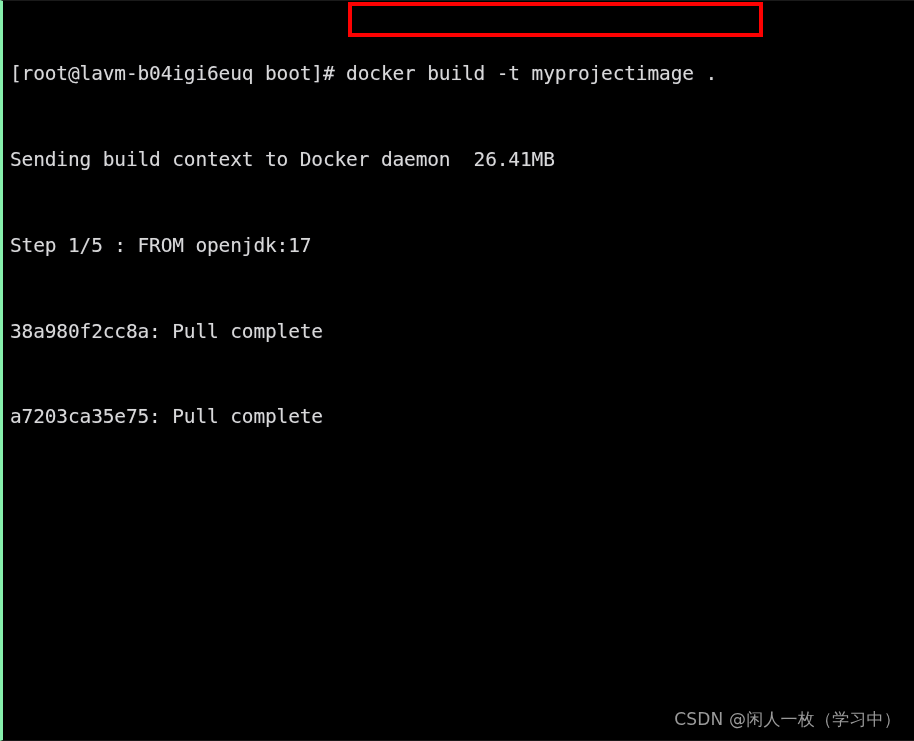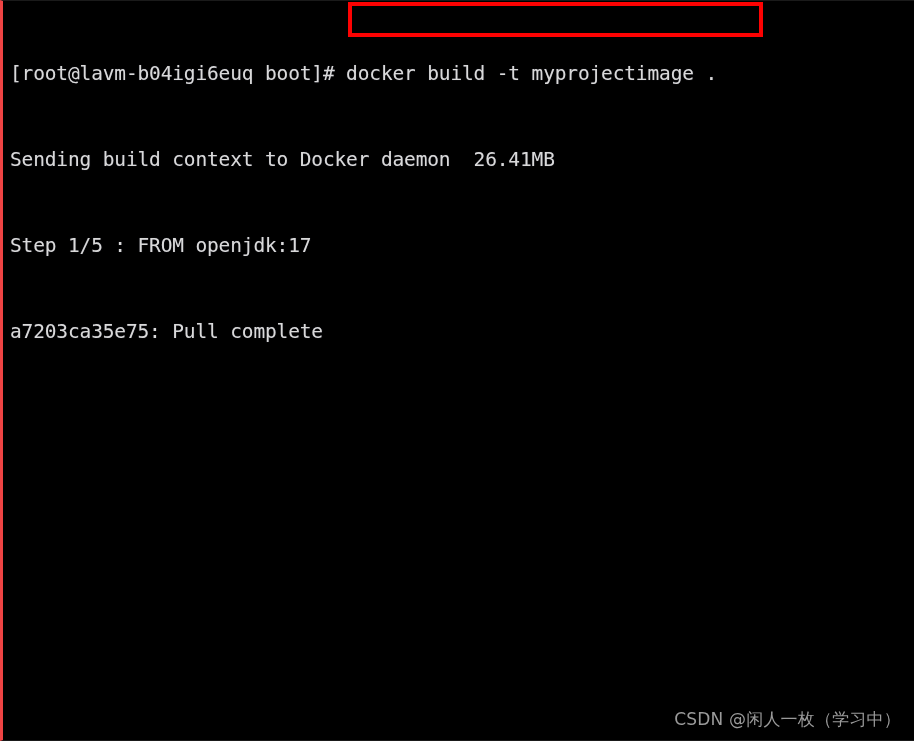--- a/index.html
+++ b/index.html
@@ -9,21 +9,21 @@
     background: #000000;
   }
 
   #terminal-window {
     position: relative;
     width: 914px;
     height: 741px;
     background: #000000;
     overflow: hidden;
     box-sizing: border-box;
-    border-left: 3px solid #ef4444;
+    border-left: 3px solid #86efac;
     border-top: 1px solid #1a1a1a;
     border-bottom: 1px solid #1a1a1a;
   }
 
   #terminal-output {
     position: absolute;
     left: 7px;
     top: 2px;
     right: 0;
     font-family: "DejaVu Sans Mono", "Liberation Mono", monospace;
@@ -68,20 +68,21 @@
 </style>
 </head>
 <body>
 
 <div id="terminal-window">
 
   <div id="terminal-output">
     <div class="term-line">[root@lavm-b04igi6euq boot]# docker build -t myprojectimage .</div>
     <div class="term-line">Sending build context to Docker daemon  26.41MB</div>
     <div class="term-line">Step 1/5 : FROM openjdk:17</div>
+    <div class="term-line">38a980f2cc8a: Pull complete</div>
     <div class="term-line">a7203ca35e75: Pull complete</div>
     
     
     
     
     
     
     
     
     

